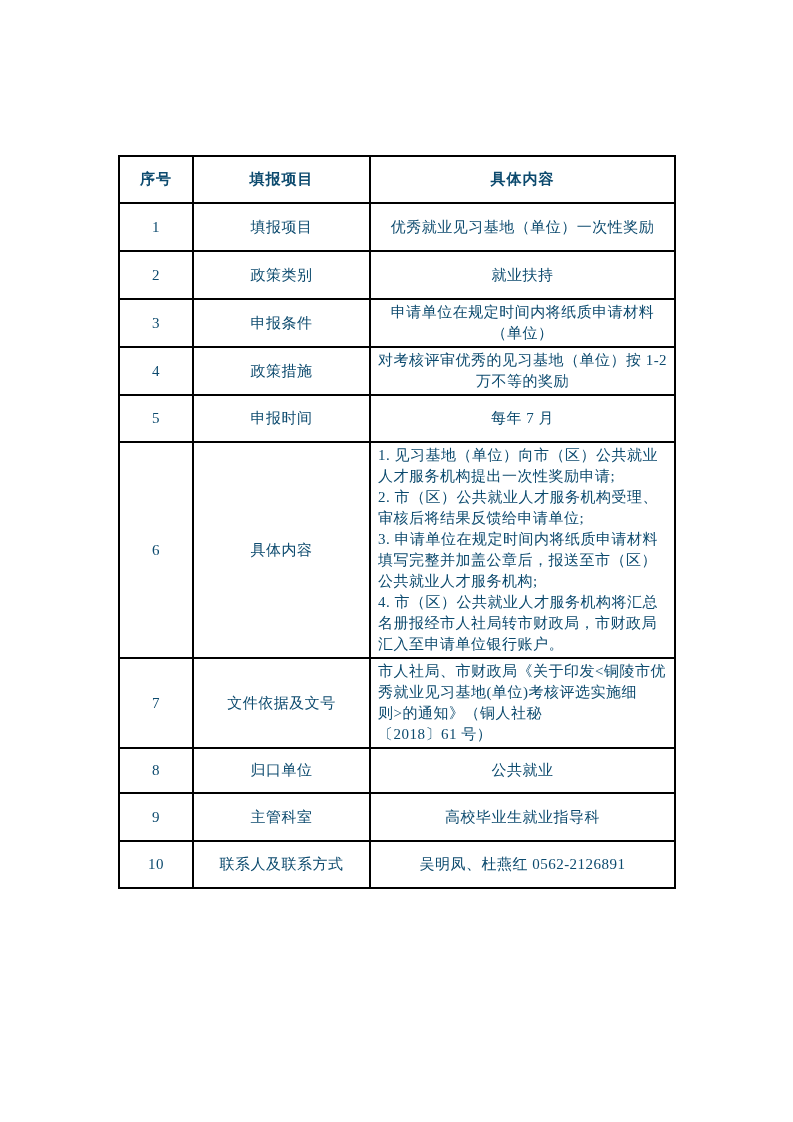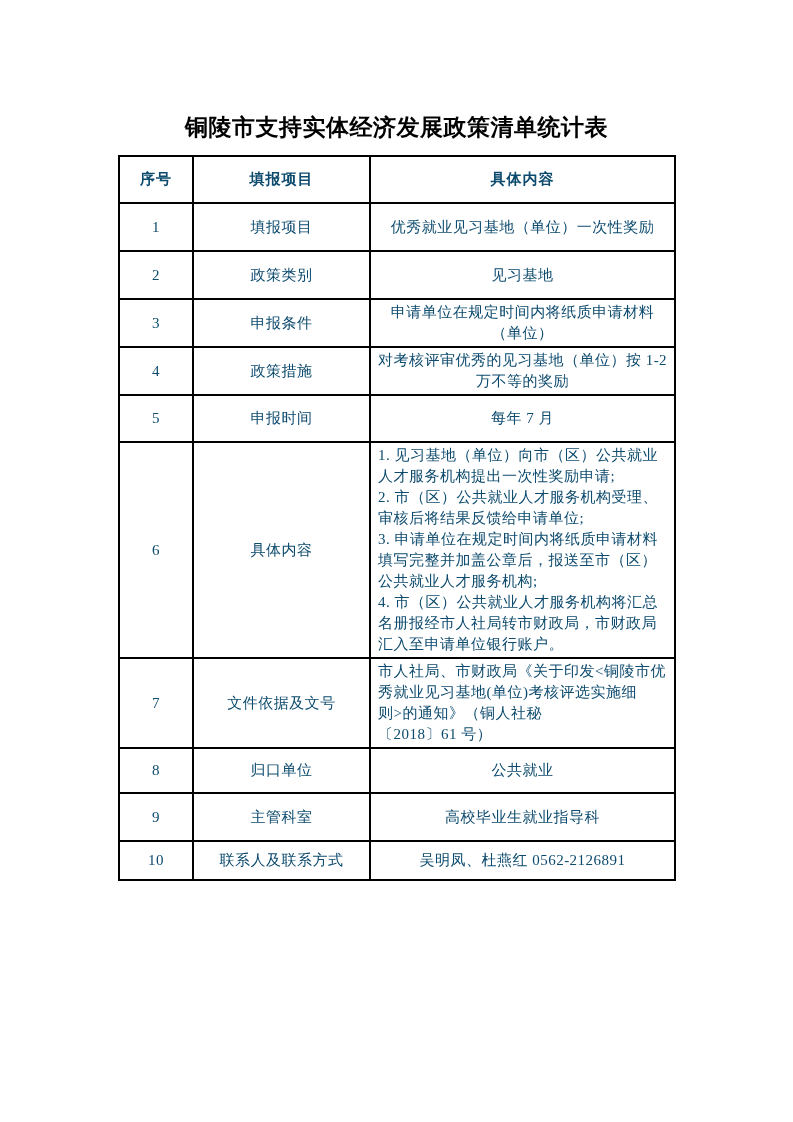--- a/index.html
+++ b/index.html
@@ -64,28 +64,27 @@
   tr.rh-hdr { height: 47px; }
   tr.rh-1  { height: 48px; }
   tr.rh-2  { height: 48px; }
   tr.rh-3  { height: 47px; }
   tr.rh-4  { height: 48px; }
   tr.rh-5  { height: 47px; }
   tr.rh-6  { height: 210px; }
   tr.rh-7  { height: 88px; }
   tr.rh-8  { height: 45px; }
   tr.rh-9  { height: 48px; }
-  tr.rh-10 { height: 39px; }
+  tr.rh-10 { height: 47px; }
 </style>
 </head>
 <body>
 
 <div class="sheet">
 
-  <div class="doc-title">铜陵市支持实体经济发展政策清单统计表</div>
 
   <table class="policy-table">
     <colgroup>
       <col class="c-seq">
       <col class="c-item">
       <col class="c-content">
     </colgroup>
     <tbody>
       <tr class="rh-hdr">
         <th>序号</th>
@@ -93,21 +92,21 @@
         <th>具体内容</th>
       </tr>
       <tr class="rh-1">
         <td>1</td>
         <td>填报项目</td>
         <td>优秀就业见习基地（单位）一次性奖励</td>
       </tr>
       <tr class="rh-2">
         <td>2</td>
         <td>政策类别</td>
-        <td>见习基地</td>
+        <td>就业扶持</td>
       </tr>
       <tr class="rh-3">
         <td>3</td>
         <td>申报条件</td>
         <td>申请单位在规定时间内将纸质申请材料
 （单位）</td>
       </tr>
       <tr class="rh-4">
         <td>4</td>
         <td>政策措施</td>

